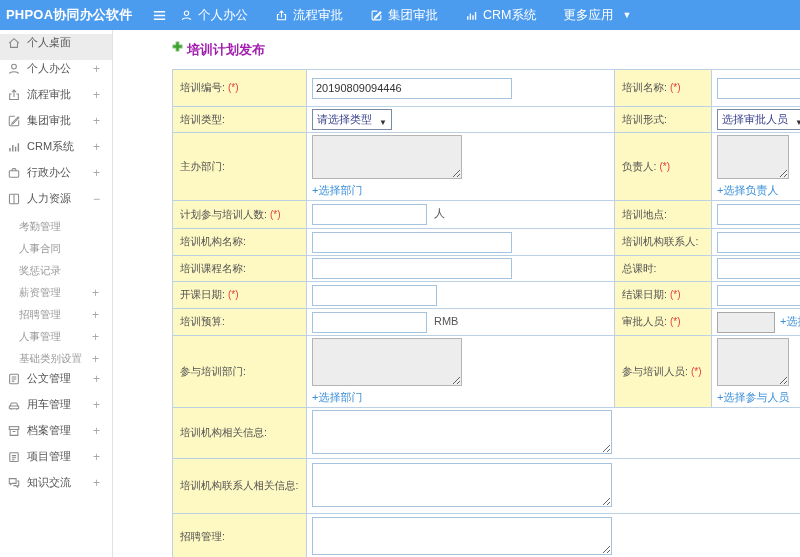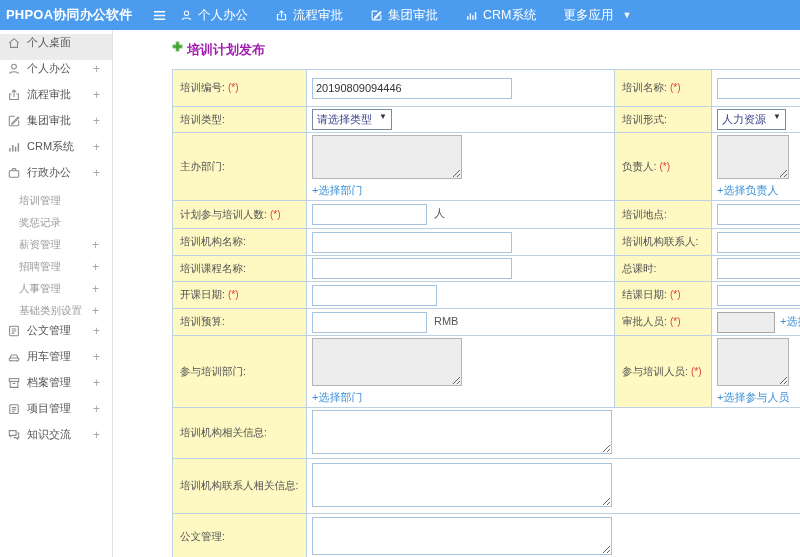--- a/index.html
+++ b/index.html
@@ -55,21 +55,21 @@
   .ta-xs { width:72px; height:44px; }
   .ta-sm2 { width:150px; height:48px; }
   .ta-xs2 { width:72px; height:48px; }
   .ta-full { width:300px; height:44px; }
   .ta-req { width:300px; height:38px; }
   .w195{width:200px} .w150{width:150px} .w125{width:125px} .w115{width:115px} .w58{width:58px}
   .blue-link { color:#3a8fd8; font-size:11px; text-decoration:none; cursor:pointer; white-space:nowrap; }
   .link-below { display:block; margin-top:2px; }
   .unit { margin-left:7px; color:#555; font-size:11px; }
   .fake-select {
-    display:inline-flex; align-items:flex-start; gap:7px; border:1px solid #7b8aa0;
+    display:inline-flex; align-items:flex-end; gap:7px; border:1px solid #7b8aa0;
     background:#fff; padding:2px 4px 2px 4px; font-size:11px; color:#39418c; cursor:pointer;
   }
   .sel-arrow { font-size:8px; color:#333; }
   tr.r1 td{height:37px} tr.r2 td{height:16px} tr.r3 td{height:61px} tr.r4 td{height:28px}
   tr.r5 td{height:27px} tr.r6 td{height:26px} tr.r7 td{height:27px} tr.r8 td{height:27px}
   tr.r9 td{height:62px} tr.r10 td{height:41px} tr.r11 td{height:55px} tr.r12 td{height:46px}
 </style>
 </head>
 <body>
 
@@ -176,23 +176,37 @@
   <div class="side-item">
     <span class="sicon">
         <svg width="14" height="14" viewBox="0 0 16 16" fill="none" stroke="currentColor" stroke-width="1.2">
           <rect x="2.6" y="5.4" width="10.8" height="7.4" rx="1"></rect>
           <path d="M5.8 5.4V4.2c0-.7.5-1.2 1.2-1.2h2c.7 0 1.2.5 1.2 1.2v1.2"></path>
         </svg>
       </span>
     <span class="slabel">行政办公</span>
     <span class="expand">+</span>
   </div>
-
-  <div class="sub-item">
-    <span class="slabel">培训管理</span>
+  <div class="side-item">
+    <span class="sicon">
+        <svg width="14" height="14" viewBox="0 0 16 16" fill="none" stroke="currentColor" stroke-width="1.2">
+          <rect x="2.8" y="2.6" width="10.4" height="10.8" rx="1"></rect>
+          <path d="M8 2.6v10.8"></path>
+        </svg>
+      </span>
+    <span class="slabel">人力资源</span>
+    <span class="expand">−</span>
+  </div>
+
+  <div class="sub-item">
+    <span class="slabel">考勤管理</span>
+    <span class="expand"></span>
+  </div>
+  <div class="sub-item">
+    <span class="slabel">人事合同</span>
     <span class="expand"></span>
   </div>
   <div class="sub-item">
     <span class="slabel">奖惩记录</span>
     <span class="expand"></span>
   </div>
   <div class="sub-item">
     <span class="slabel">薪资管理</span>
     <span class="expand">+</span>
   </div>
@@ -293,21 +307,21 @@
         <td class="lbl"><span>培训类型:</span></td>
         <td>
           <span class="fake-select">
                 <span>请选择类型</span>
                 <span class="sel-arrow">▼</span>
               </span>
         </td>
         <td class="lbl"><span>培训形式:</span></td>
         <td>
           <span class="fake-select">
-                <span>人力资源</span>
+                <span>选择审批人员</span>
                 <span class="sel-arrow">▼</span>
               </span>
         </td>
       </tr>
 
       <tr class="r3">
         <td class="lbl"><span>主办部门:</span></td>
         <td>
           <textarea class="ta-gray ta-sm" style=""></textarea>
           <a class="blue-link link-below">+选择部门</a>
@@ -371,20 +385,20 @@
         <td class="lbl"><span>培训机构相关信息:</span></td>
         <td colspan="3"><textarea class="ta-white ta-full" style=""></textarea></td>
       </tr>
 
       <tr class="r11">
         <td class="lbl"><span>培训机构联系人相关信息:</span></td>
         <td colspan="3"><textarea class="ta-white ta-full" style=""></textarea></td>
       </tr>
 
       <tr class="r12">
-        <td class="lbl"><span>公文管理:</span></td>
+        <td class="lbl"><span>招聘管理:</span></td>
         <td colspan="3"><textarea class="ta-white ta-req" style=""></textarea></td>
       </tr>
 
     </tbody>
       </table>
   </div>
 </div>
 
 </body></html>

